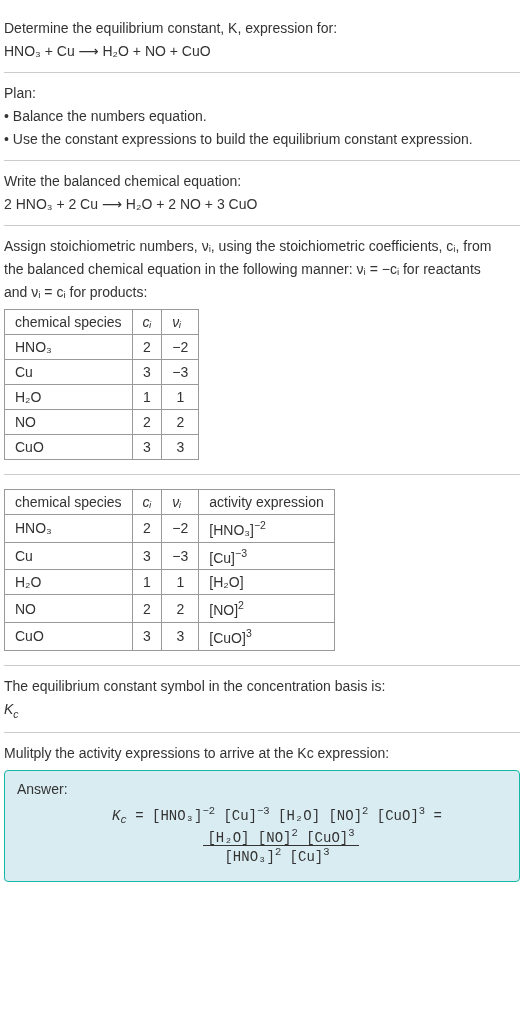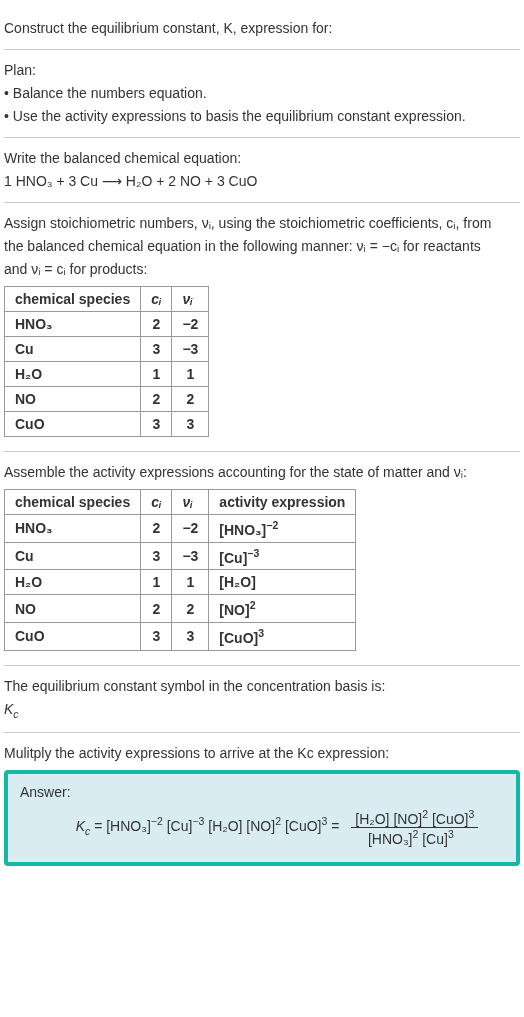--- a/index.html
+++ b/index.html
@@ -35,41 +35,42 @@
       vertical-align: super;
     }
     table {
       border-collapse: collapse;
       margin: 6px 0;
     }
     th, td {
       border: 1px solid #999;
       padding: 4px 10px;
       text-align: left;
-      font-weight: bold;
+      font-weight: normal;
     }
     td.center {
       text-align: center;
     }
     .italic {
       font-style: italic;
     }
     .answer-box {
       background: #d9ecf2;
-      border: 4px solid #14b8a6;
+      border: 1px solid #14b8a6;
       border-radius: 4px;
       padding: 10px 12px;
       margin-top: 6px;
     }
     .answer-label {
       margin-bottom: 8px;
     }
     .eq-line {
       text-align: center;
       margin: 6px 0;
+      font-family: Liberation Mono, monospace;
     }
     .fraction {
       display: inline-block;
       vertical-align: middle;
       text-align: center;
     }
     .fraction .num {
       display: block;
       border-bottom: 1px solid #333;
       padding: 0 4px;
@@ -80,32 +81,33 @@
       padding: 0 4px;
     }
     .indent {
       padding-left: 30px;
     }
   </style>
 </head>
 <body>
 
 <div class="section">
-  <div class="line">Construct the equilibrium constant, K, expression for:</div>
+  <div class="line">Determine the equilibrium constant, K, expression for:</div>
+  <div class="line">HNO₃ + Cu ⟶ H₂O + NO + CuO</div>
 </div>
 
 <div class="section">
   <div class="line">Plan:</div>
   <div class="line">• Balance the numbers equation.</div>
-  <div class="line">• Use the activity expressions to basis the equilibrium constant expression.</div>
+  <div class="line">• Use the constant expressions to build the equilibrium constant expression.</div>
 </div>
 
 <div class="section">
   <div class="line">Write the balanced chemical equation:</div>
-  <div class="line">1 HNO₃ + 3 Cu ⟶ H₂O + 2 NO + 3 CuO</div>
+  <div class="line">2 HNO₃ + 2 Cu ⟶ H₂O + 2 NO + 3 CuO</div>
 </div>
 
 <div class="section">
   <div class="line">Assign stoichiometric numbers, νᵢ, using the stoichiometric coefficients, cᵢ, from</div>
   <div class="line">the balanced chemical equation in the following manner: νᵢ = −cᵢ for reactants</div>
   <div class="line">and νᵢ = cᵢ for products:</div>
   <table>
     <tbody>
         <tr>
       <th>chemical species</th>
@@ -135,21 +137,20 @@
     <tr>
       <td>CuO</td>
       <td class="center">3</td>
       <td class="center">3</td>
     </tr>
   </tbody>
     </table>
 </div>
 
 <div class="section">
-  <div class="line">Assemble the activity expressions accounting for the state of matter and νᵢ:</div>
   <table>
     <tbody>
         <tr>
       <th>chemical species</th>
       <th class="italic">cᵢ</th>
       <th class="italic">νᵢ</th>
       <th>activity expression</th>
     </tr>
     <tr>
       <td>HNO₃</td>

